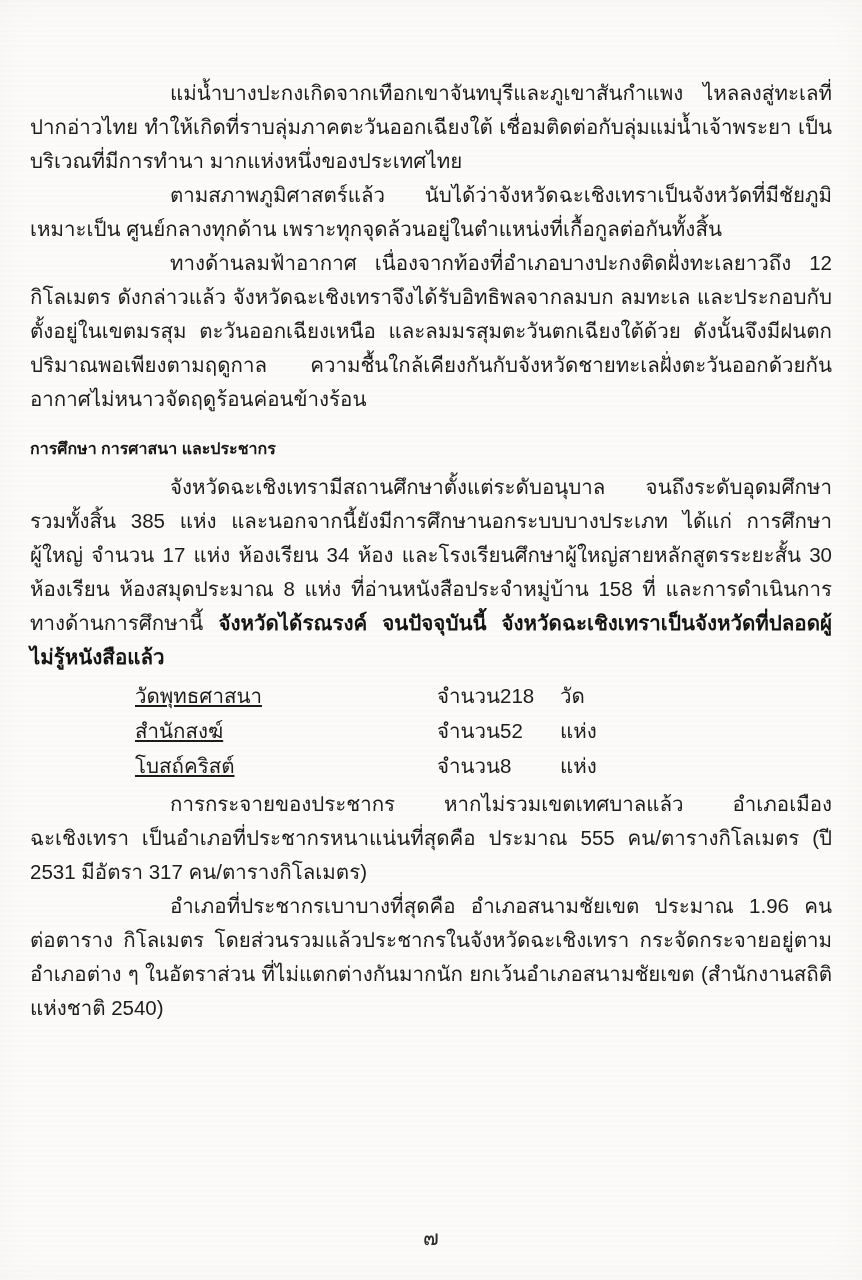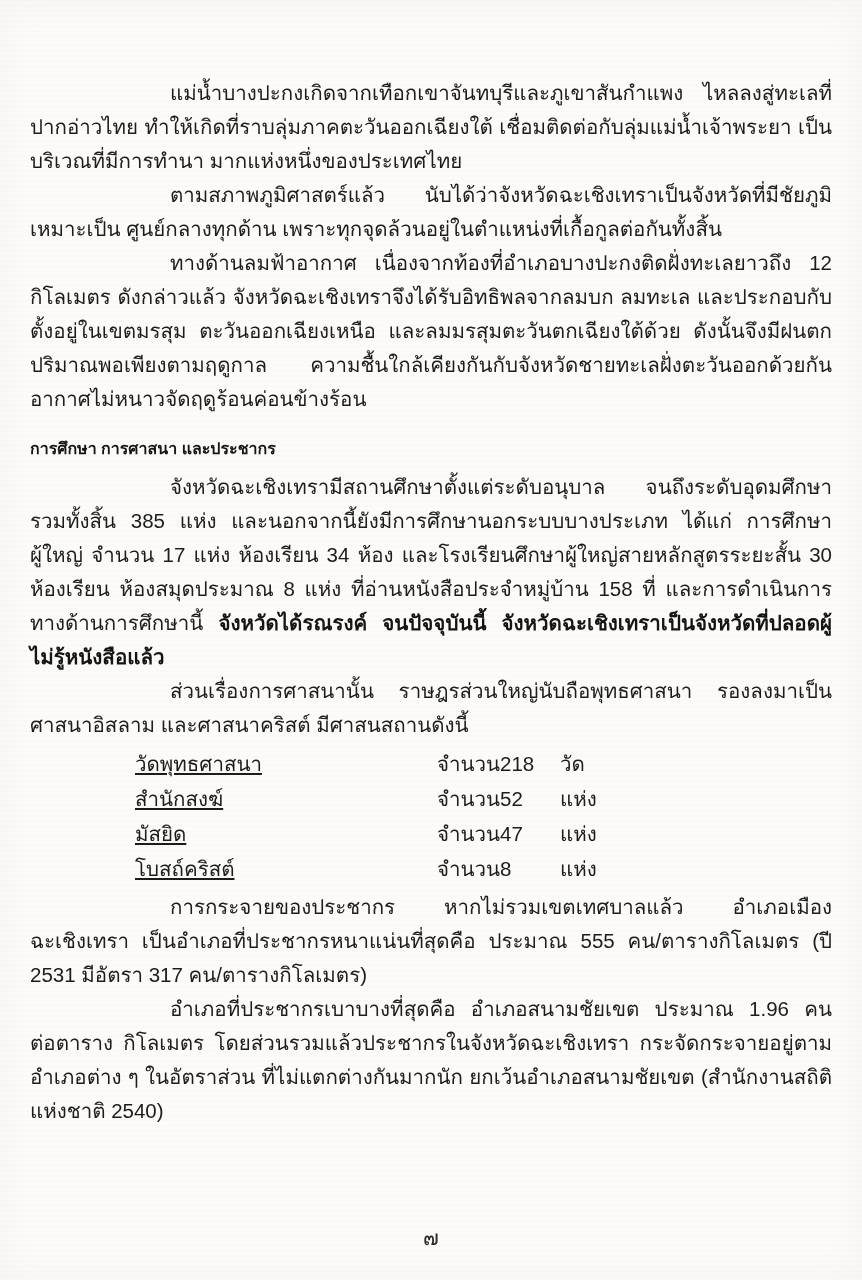--- a/index.html
+++ b/index.html
@@ -65,40 +65,33 @@
 
 
   <p class="body-par">ตามสภาพภูมิศาสตร์แล้ว  นับได้ว่าจังหวัดฉะเชิงเทราเป็นจังหวัดที่มีชัยภูมิเหมาะเป็น ศูนย์กลางทุกด้าน เพราะทุกจุดล้วนอยู่ในตำแหน่งที่เกื้อกูลต่อกันทั้งสิ้น</p>
 
   <p class="body-par">ทางด้านลมฟ้าอากาศ เนื่องจากท้องที่อำเภอบางปะกงติดฝั่งทะเลยาวถึง 12 กิโลเมตร ดังกล่าวแล้ว  จังหวัดฉะเชิงเทราจึงได้รับอิทธิพลจากลมบก  ลมทะเล  และประกอบกับตั้งอยู่ในเขตมรสุม ตะวันออกเฉียงเหนือ  และลมมรสุมตะวันตกเฉียงใต้ด้วย  ดังนั้นจึงมีฝนตกปริมาณพอเพียงตามฤดูกาล ความชื้นใกล้เคียงกันกับจังหวัดชายทะเลฝั่งตะวันออกด้วยกัน อากาศไม่หนาวจัดฤดูร้อนค่อนข้างร้อน</p>
 
   <h2 class="section-heading">การศึกษา การศาสนา และประชากร</h2>
 
   <p class="body-par"><span>จังหวัดฉะเชิงเทรามีสถานศึกษาตั้งแต่ระดับอนุบาล  จนถึงระดับอุดมศึกษารวมทั้งสิ้น 385 แห่ง และนอกจากนี้ยังมีการศึกษานอกระบบบางประเภท ได้แก่ การศึกษาผู้ใหญ่ จำนวน 17 แห่ง ห้องเรียน 34 ห้อง  และโรงเรียนศึกษาผู้ใหญ่สายหลักสูตรระยะสั้น 30 ห้องเรียน  ห้องสมุดประมาณ 8 แห่ง ที่อ่านหนังสือประจำหมู่บ้าน 158 ที่ และการดำเนินการทางด้านการศึกษานี้ </span><span class="bold-note">จังหวัดได้รณรงค์ จนปัจจุบันนี้ จังหวัดฉะเชิงเทราเป็นจังหวัดที่ปลอดผู้ไม่รู้หนังสือแล้ว</span></p>
 
-  <p class="body-par gap-before">ส่วนเรื่องการศาสนานั้น  ราษฎรส่วนใหญ่นับถือพุทธศาสนา  รองลงมาเป็นศาสนาอิสลาม และศาสนาคริสต์ มีศาสนสถานดังนี้</p>
 
   <table class="religion-table">
     <tbody>
       <tr>
         <td class="col-name">วัดพุทธศาสนา</td>
         <td class="col-label">จำนวน</td>
         <td class="col-count">218</td>
         <td class="col-unit">วัด</td>
       </tr>
       <tr>
         <td class="col-name">สำนักสงฆ์</td>
         <td class="col-label">จำนวน</td>
         <td class="col-count">52</td>
-        <td class="col-unit">แห่ง</td>
-      </tr>
-      <tr>
-        <td class="col-name">มัสยิด</td>
-        <td class="col-label">จำนวน</td>
-        <td class="col-count">47</td>
         <td class="col-unit">แห่ง</td>
       </tr>
       <tr>
         <td class="col-name">โบสถ์คริสต์</td>
         <td class="col-label">จำนวน</td>
         <td class="col-count">8</td>
         <td class="col-unit">แห่ง</td>
       </tr>
     </tbody>
   </table>

